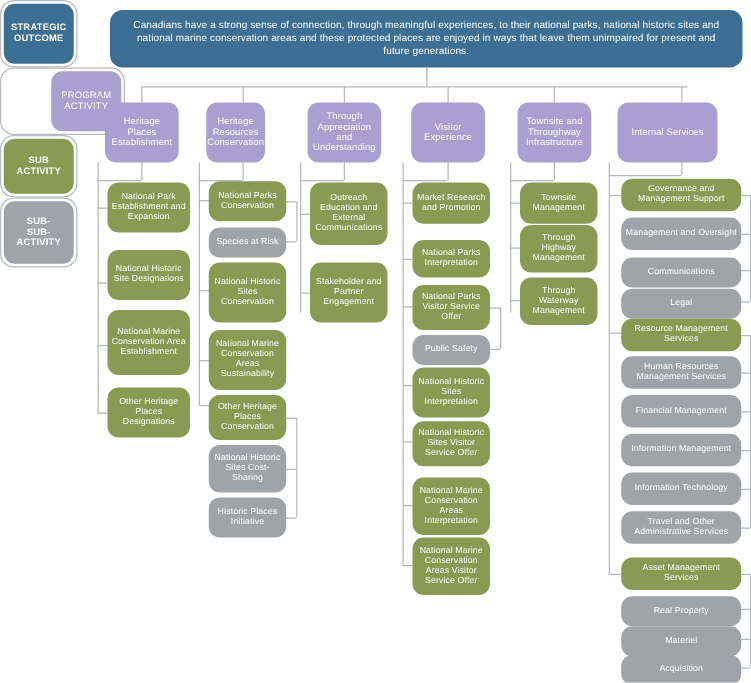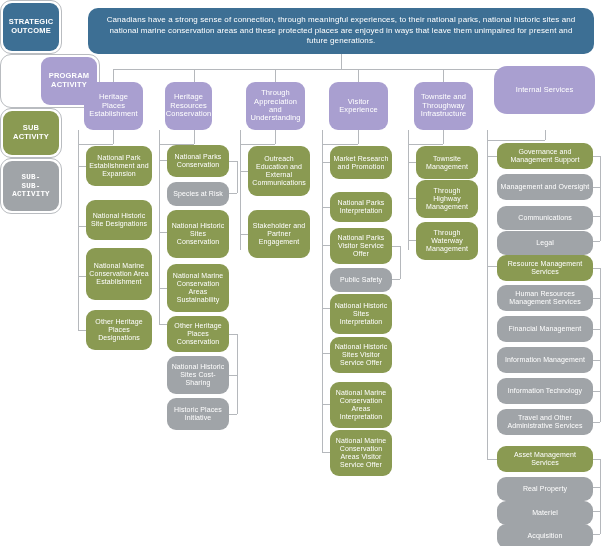--- a/index.html
+++ b/index.html
@@ -82,39 +82,39 @@
 
   <div class="legend" style="left:6px;  top:6px;  width:56px; height:48px; font-size:7.5px; font-weight:bold;">
     <div class="inner blue">
       <div>
         <div>STRATEGIC</div>
         <div>OUTCOME</div>
       </div>
     </div>
   </div>
 
-  <div class="legend" style="left:6px;  top:80px; width:56px; height:48px; font-size:7.5px; font-weight:bold;padding-left:40px;">
+  <div class="legend" style="left:6px;  top:80px; width:56px; height:48px; font-size:7.5px; font-weight:normal;padding-left:40px;">
     <div class="inner purple">
       <div>
         <div>PROGRAM</div>
         <div>ACTIVITY</div>
       </div>
     </div>
   </div>
 
   <div class="legend" style="left:6px;  top:141px; width:56px; height:44px; font-size:7.5px; font-weight:bold;">
     <div class="inner green">
       <div>
         <div>SUB</div>
         <div>ACTIVITY</div>
       </div>
     </div>
   </div>
 
-  <div class="legend" style="left:6px;  top:202px; width:56px; height:50px; font-size:7.5px; font-weight:bold;font-family:Liberation Mono, monospace;">
+  <div class="legend" style="left:6px;  top:202px; width:56px; height:50px; font-size:7.5px; font-weight:bold;">
     <div class="inner gray">
       <div>
         <div>SUB-</div>
         <div>SUB-</div>
         <div>ACTIVITY</div>
       </div>
     </div>
   </div>
 
   <div class="node blue banner" style="left:88px; top:8px; width:506px; height:46px; font-size:8px;">Canadians have a strong sense of connection, through meaningful experiences, to their national parks, national historic sites and national marine conservation areas and these protected places are enjoyed in ways that leave them unimpaired for present and future generations.</div>
@@ -126,21 +126,21 @@
   <div class="ln lnv" style="left:275px; top:69px;  height:13px;"></div>
   <div class="ln lnv" style="left:358px; top:69px;  height:13px;"></div>
   <div class="ln lnv" style="left:443px; top:69px;  height:13px;"></div>
   <div class="ln lnv" style="left:545px; top:69px;  height:13px;"></div>
 
   <div class="node purple" style="left:84px;  top:82px; width:59px; height:48px; font-size:7.5px;">Heritage Places Establishment</div>
   <div class="node purple" style="left:165px; top:82px; width:47px; height:48px; font-size:7.5px;">Heritage Resources Conservation</div>
   <div class="node purple" style="left:246px; top:82px; width:59px; height:48px; font-size:7.5px;">Through Appreciation and Understanding</div>
   <div class="node purple" style="left:329px; top:82px; width:59px; height:48px; font-size:7.5px;">Visitor Experience</div>
   <div class="node purple" style="left:414px; top:82px; width:59px; height:48px; font-size:7.5px;">Townsite and Throughway Infrastructure</div>
-  <div class="node purple" style="left:494px; top:66px; width:101px; height:48px; font-size:7.5px;border-radius:13px;">Internal Services</div>
+  <div class="node purple" style="left:494px; top:82px; width:80px; height:48px; font-size:7.5px;">Internal Services</div>
 
   <div class="ln lnv" style="left:78px; top:130px; height:200px;"></div>
   <div class="ln lnv" style="left:113px; top:130px; height:14px;"></div>
   <div class="ln lnh" style="left:78px; top:144px; width:35px;"></div>
 
   <div class="ln lnh" style="left:78px; top:166px; width:8px;"></div>
   <div class="ln lnh" style="left:78px; top:226px; width:8px;"></div>
   <div class="ln lnh" style="left:78px; top:276px; width:8px;"></div>
   <div class="ln lnh" style="left:78px; top:330px; width:8px;"></div>
 

